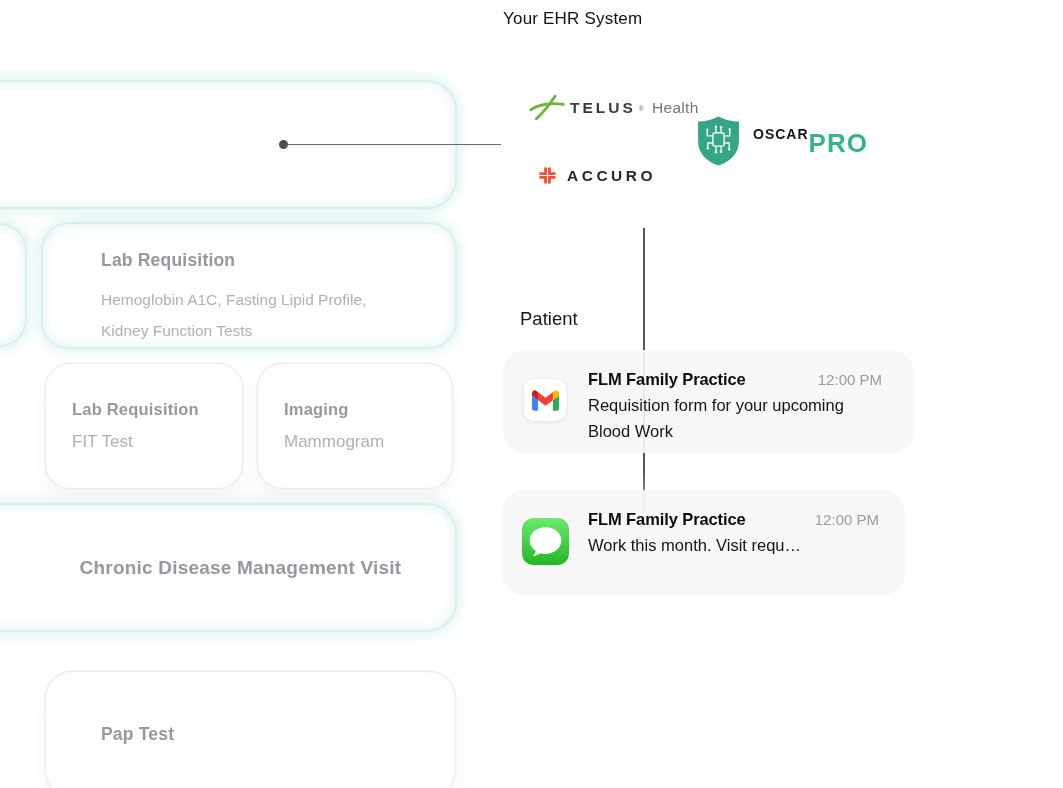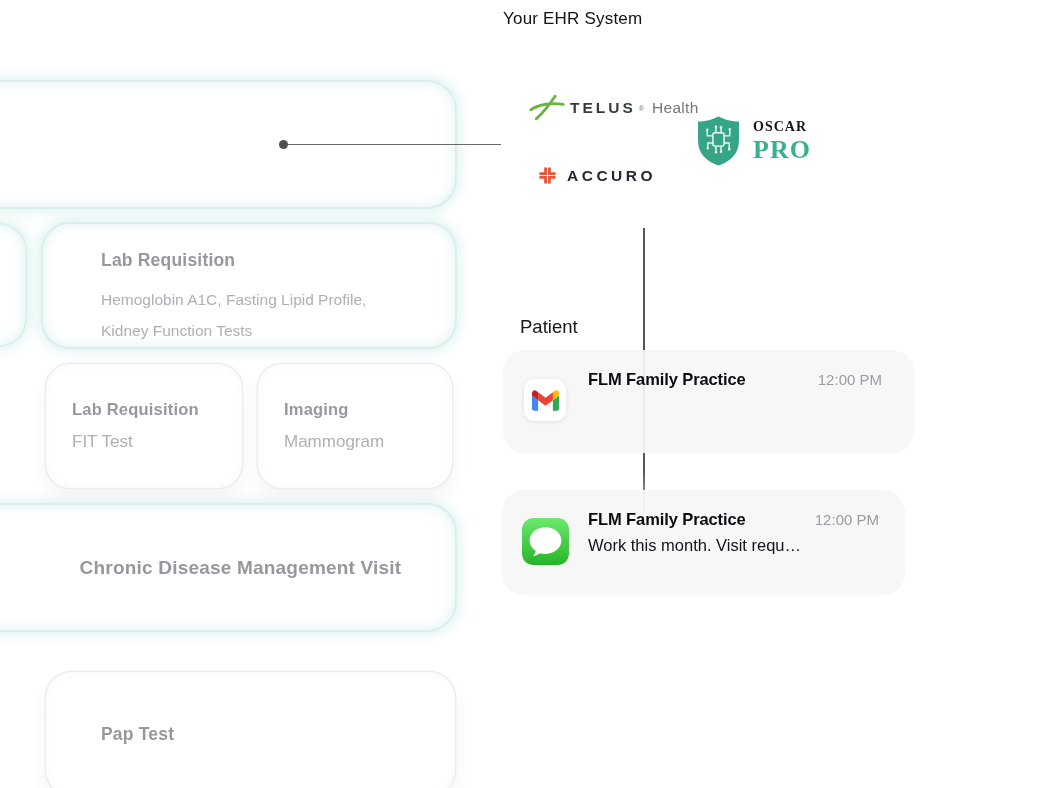--- a/index.html
+++ b/index.html
@@ -43,28 +43,28 @@
   .timeline-line  { position:absolute; left:643px; top:228px; width:1.6px; height:312px;
                     background:linear-gradient(#55565a 0%, #55565a 78%, rgba(85,86,90,0) 100%); }
 
   
   .logo { position:absolute; display:flex; align-items:center; }
   .telus-logo { left:529px; top:94px; gap:5px; }
   .telus-brand { font-size:15.5px; font-weight:800; color:#363b40; letter-spacing:3px; }
   .telus-mark  { font-size:7px; color:#6f747a; vertical-align:super; margin-left:-2px; }
   .telus-suffix{ font-size:15.5px; font-weight:400; color:#72777c; letter-spacing:.3px; margin-left:3px; }
   .oscar-logo { left:696px; top:115px; gap:12px; }
-  .oscar-text { display:flex; flex-direction:column; line-height:1;font-family:Liberation Serif, serif; }
+  .oscar-text { display:flex; flex-direction:row; line-height:1; }
   .oscar-top  { font-size:14px; font-weight:800; color:#15161a; letter-spacing:1px; }
   .oscar-bottom { font-size:26px; font-weight:700; color:#37b28b; letter-spacing:1px; margin-top:3px; }
   .accuro-logo { left:538px; top:166px; gap:10px; }
   .accuro-brand { font-size:15.5px; font-weight:700; color:#232835; letter-spacing:3.5px; }
 
   
-  .patient-label { position:absolute; left:520px; top:316px; font-size:18.5px; color:#17181c; }
+  .patient-label { position:absolute; left:520px; top:308px; font-size:18.5px; color:#17181c; }
   .notif {
     position:absolute; background:rgba(246,246,248,.93); border-radius:22px;
     box-shadow:0 1px 2px rgba(0,0,0,.02); box-sizing:border-box;
   }
   .notif-1 { left:503px; top:350px; width:411px; height:103px; padding:20px 32px 0 85px; }
   .notif-2 { left:502px; top:490px; width:403px; height:105px; padding:20px 26px 0 86px; }
   .notif-head { display:flex; align-items:baseline; }
   .notif-sender { font-size:16.5px; font-weight:700; color:#0b0c10; letter-spacing:-.1px; }
   .notif-time { margin-left:auto; font-size:15px; color:#9b9ba1; }
   .notif-body { margin-top:3px; font-size:16.5px; color:#141519; line-height:26px; }
@@ -179,20 +179,24 @@
         <path fill="#34a853" d="M120 108h14c3.32 0 6-2.69 6-6V59l-20 15z"></path>
         <path fill="#fbbc04" d="M120 48v26l20-15v-8c0-7.42-8.47-11.65-14.4-7.2z"></path>
         <path fill="#ea4335" d="M72 74V48l24 18 24-18v26L96 92z"></path>
         <path fill="#c5221f" d="M52 51v8l20 15V48l-5.6-4.2C60.46 39.35 52 43.58 52 51z"></path>
       </svg>
     </div>
     <div class="notif-head">
       <span class="notif-sender">FLM Family Practice</span>
       <span class="notif-time">12:00 PM</span>
     </div>
+    <div class="notif-body">
+      <div>Requisition form for your upcoming</div>
+      <div>Blood Work</div>
+    </div>
   </div>
 
   <div class="notif notif-2">
     <div class="app-icon imessage-badge">
       <svg width="47" height="47" viewBox="0 0 48 48">
         <defs>
           <linearGradient id="msggrad" x1="0" y1="0" x2="0" y2="1">
             <stop offset="0" stop-color="#6ce96e"></stop>
             <stop offset="1" stop-color="#26b528"></stop>
           </linearGradient>

